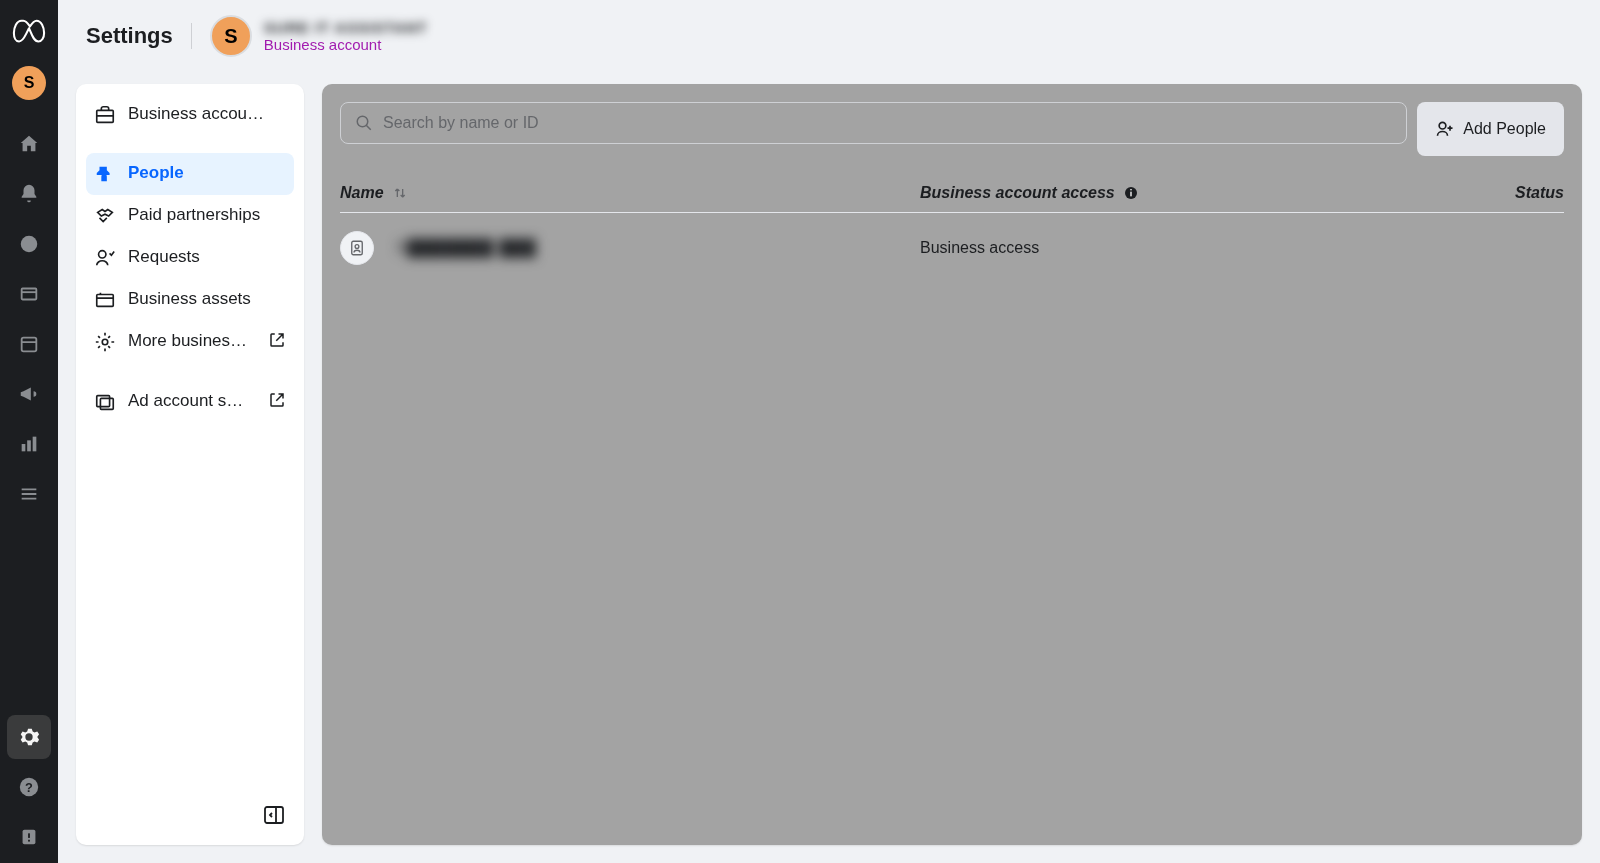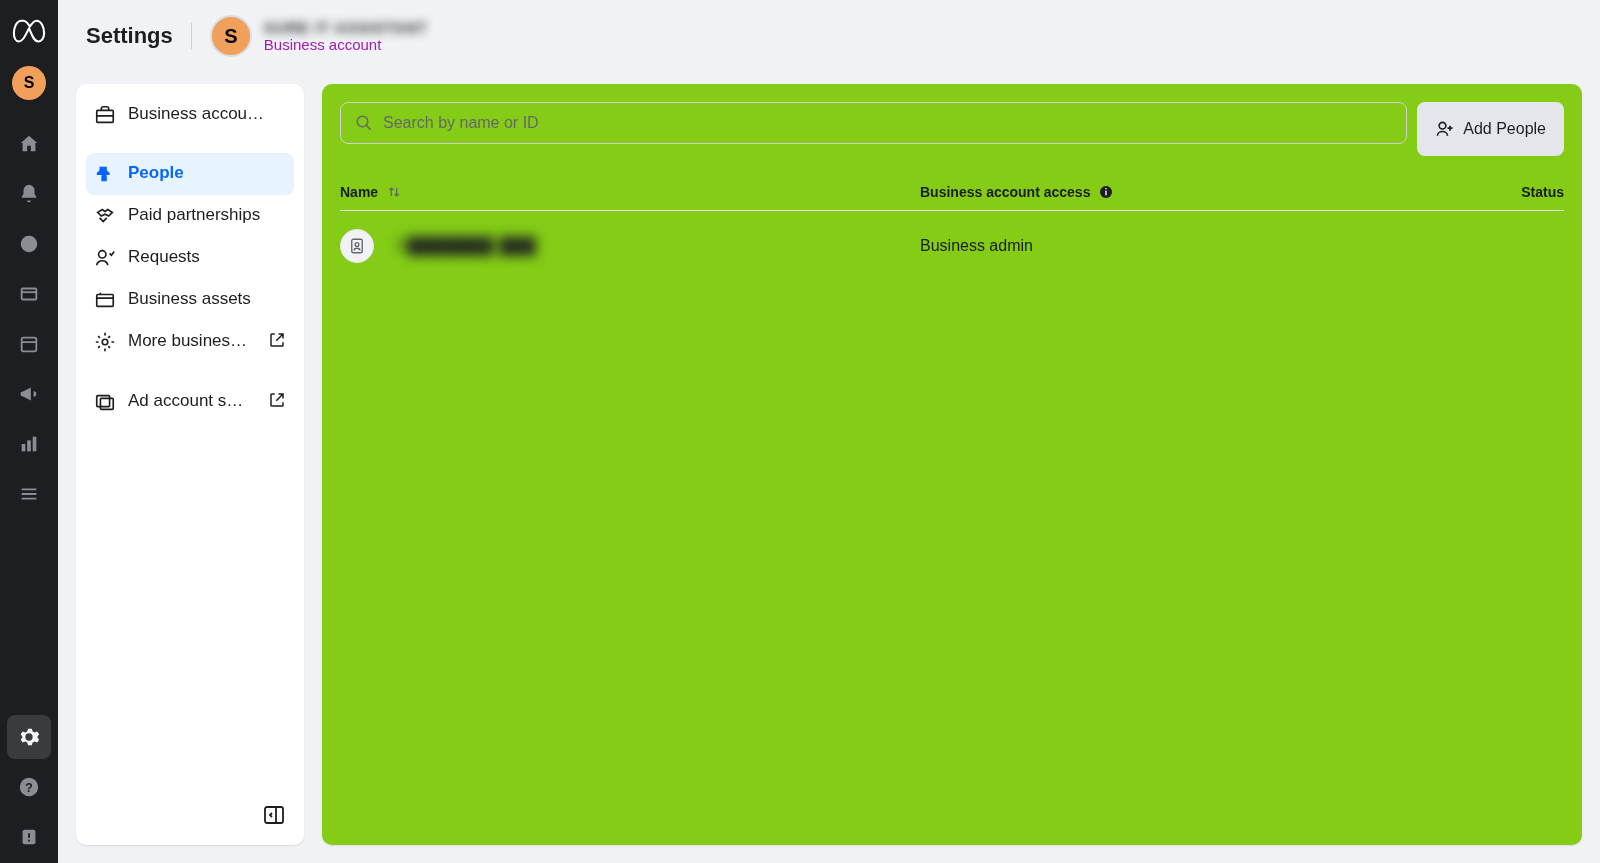--- a/index.html
+++ b/index.html
@@ -184,21 +184,21 @@
       display: flex;
       align-items: center;
       justify-content: center;
       cursor: pointer;
       color: #1c1e21;
     }
     
     
     .content {
       flex: 1;
-      background: #84cc16;
+      background: #a3a3a3;
       border-radius: 10px;
       box-shadow: 0 1px 2px rgba(0,0,0,0.1);
       display: flex;
       flex-direction: column;
       padding: 18px;
     }
     .content-topbar {
       display: flex;
       gap: 10px;
       margin-bottom: 18px;
@@ -237,23 +237,24 @@
       color: #1c1e21;
       cursor: pointer;
     }
     .add-btn svg { width: 20px; height: 20px; }
     
     
     .table-header {
       display: flex;
       padding: 10px 0;
       border-bottom: 1px solid #e4e6eb;
-      font-size: 14px;
+      font-size: 16px;
       font-weight: 700;
       color: #1c1e21;
+      font-style: italic;
     }
     .col-name { flex: 0 0 580px; display: flex; align-items: center; gap: 8px; }
     .col-access { flex: 0 0 420px; display: flex; align-items: center; gap: 8px; }
     .col-status { flex: 1; text-align: right; }
     .sort-icon, .info-icon { display: inline-flex; }
     .sort-icon svg { width: 16px; height: 16px; color: #65676b; }
     .info-icon svg { width: 16px; height: 16px; color: #1c1e21; }
     
     .table-row {
       display: flex;
@@ -505,21 +506,21 @@
           <div class="row-avatar">
             <svg viewBox="0 0 24 24" fill="none" stroke="currentColor" stroke-width="1.8">
                 <rect x="5" y="3" width="14" height="18" rx="2"></rect>
                 <circle cx="12" cy="10" r="2.5"></circle>
                 <path d="M8 18c0-2 2-3 4-3s4 1 4 3"></path>
               </svg>
           </div>
           <span class="row-name">S███████ ███</span>
         </div>
         <div class="col-access">
-          <span>Business admin</span>
+          <span>Business access</span>
         </div>
         <div class="col-status">
           <span></span>
         </div>
       </div>
     </section>
   </div>
 </div>
 
 </body></html>

